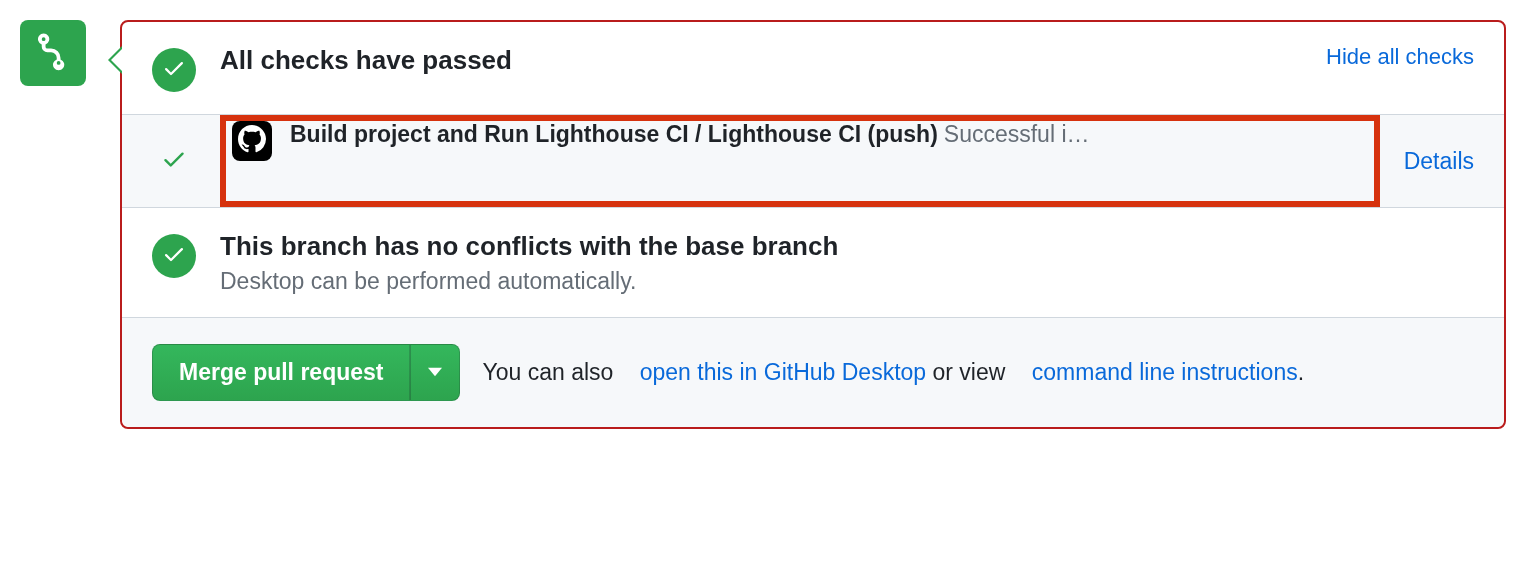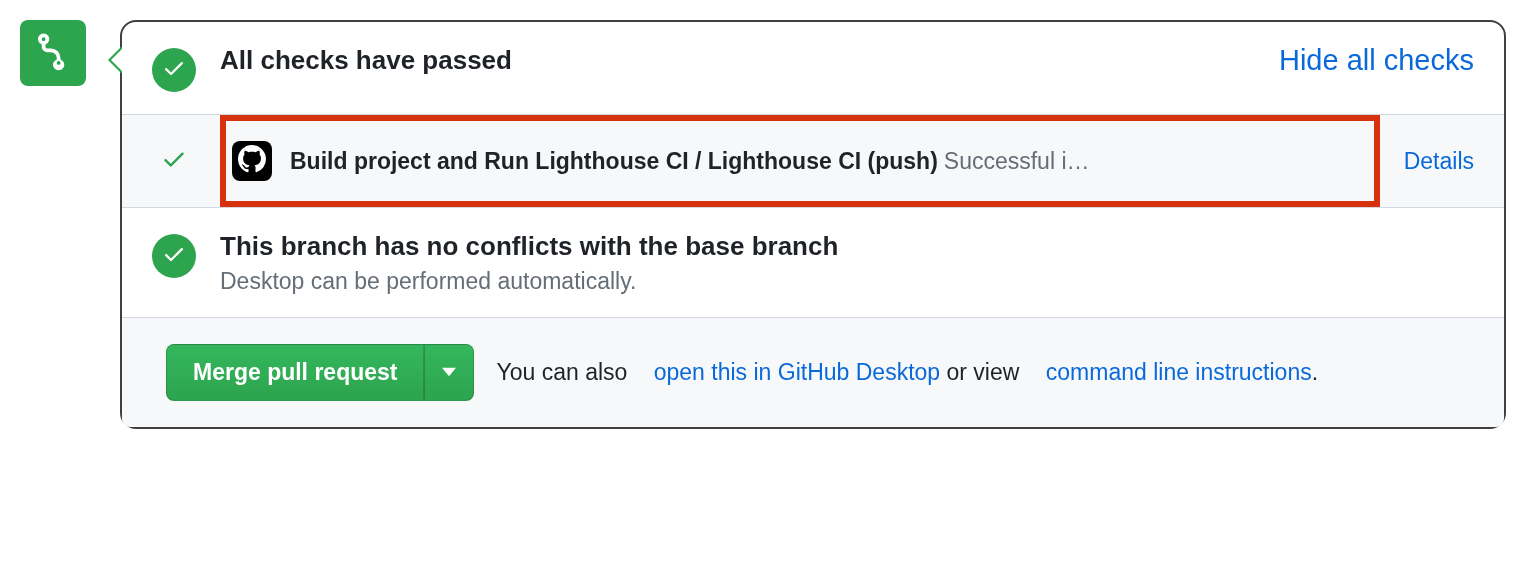--- a/index.html
+++ b/index.html
@@ -24,22 +24,22 @@
     align-items: center;
     justify-content: center;
     flex-shrink: 0;
     margin-right: 34px;
     position: relative;
   }
   .timeline-badge svg { width: 40px; height: 40px; fill: #fff; }
 
   .panel {
     flex: 1;
-    border: 2px solid #404040;
-    border-radius: 16px;
+    border: 2px solid #b91c1c;
+    border-radius: 8px;
     position: relative;
     background: #fff;
   }
   .panel::before {
     content: "";
     position: absolute;
     left: -14px;
     top: 24px;
     width: 0; height: 0;
     border-top: 14px solid transparent;
@@ -83,21 +83,21 @@
     color: #1f2328;
     line-height: 1.3;
   }
   .section-sub {
     font-size: 23px;
     color: #656d76;
     margin-top: 4px;
   }
   .section-link {
     color: #0969da;
-    font-size: 29px;
+    font-size: 22px;
     cursor: pointer;
     white-space: nowrap;
     margin-left: 0;
   }
 
   .check-row {
     border-top: 1px solid #d0d7de;
     border-bottom: 1px solid #d0d7de;
     background: #f6f8fa;
     padding: 0 30px;
@@ -112,21 +112,20 @@
     flex-shrink: 0;
     margin-right: 24px;
   }
   .check-mark svg { width: 26px; height: 26px; fill: #2da44e; }
 
   .highlight-box {
     border: 6px solid #d6320e;
     height: 100%;
     flex: 1;
     display: flex;
-    align-items: center;
     padding: 0 0 0 6px;
     margin-right: 24px;
     min-width: 0;
   }
   .app-logo {
     width: 40px; height: 40px;
     border-radius: 8px;
     background: #000;
     display: flex;
     align-items: center;
@@ -152,21 +151,21 @@
   .details-link {
     color: #0969da;
     font-size: 23px;
     cursor: pointer;
     flex-shrink: 0;
   }
 
   .merge-section {
     border-top: 1px solid #d0d7de;
     background: #f6f8fa;
-    padding: 26px 44px;
+    padding: 26px 30px;
     display: flex;
     align-items: center;
     border-radius: 0 0 8px 8px;
   }
   .btn-group { display: flex; margin-right: 22px; }
   .btn-merge {
     background: linear-gradient(#34b75c, #2da44e);
     color: #fff;
     border: 1px solid rgba(27,31,36,.2);
     font-size: 23px;

